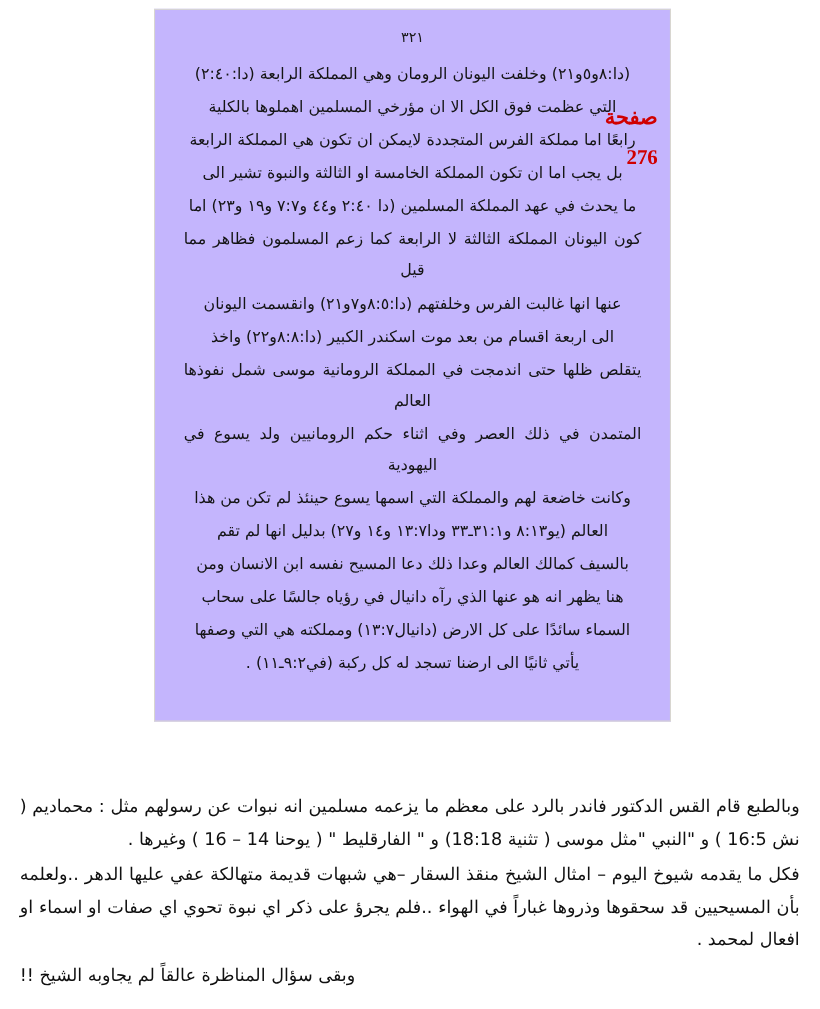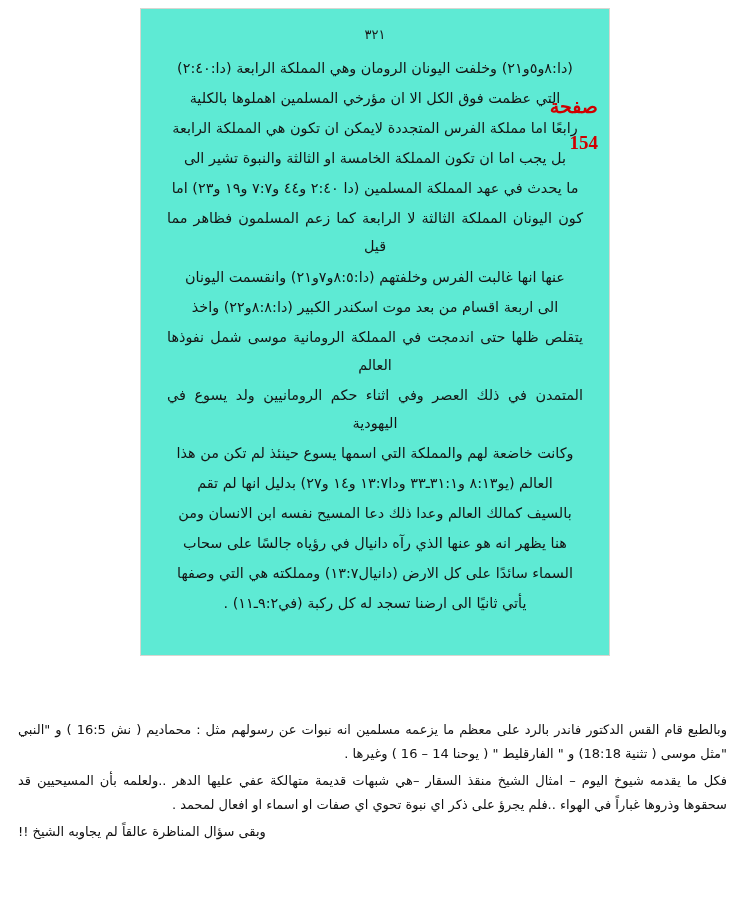--- a/index.html
+++ b/index.html
@@ -23,21 +23,21 @@
     left: 140px;
     width: 470px;
     height: 650px;
   }
   .scan-page {
     position: absolute;
     top: 0;
     left: 0;
     width: 470px;
     height: 648px;
-    background: #5eead4;
+    background: #c4b5fd;
     border: 1px solid #d8d6d0;
     box-sizing: border-box;
     padding: 14px 22px 10px 22px;
   }
   .scan-pagenum {
     text-align: center;
     font-size: 13px;
     letter-spacing: 1px;
     color: #1a1a1a;
     margin: 4px 0 12px 0;
@@ -75,21 +75,21 @@
 
   
   .commentary {
     position: absolute;
     top: 718px;
     left: 18px;
     width: 709px;
     direction: rtl;
     text-align: justify;
     font-family: "DejaVu Sans", sans-serif;
-    font-size: 13px;
+    font-size: 16px;
     line-height: 1.85;
     color: #101010;
   }
   .commentary p {
     margin: 0 0 3px 0;
     text-align: justify;
   }
   .commentary p.last {
     text-align: left;
   }
@@ -116,20 +116,20 @@
       <p>بالسيف كمالك العالم وعدا ذلك دعا المسيح نفسه ابن الانسان ومن</p>
       <p>هنا يظهر انه هو عنها الذي رآه دانيال في رؤياه جالسًا على سحاب</p>
       <p>السماء سائدًا على كل الارض (دانيال١٣:٧) ومملكته هي التي وصفها</p>
       <p>يأتي ثانيًا الى ارضنا تسجد له كل ركبة (في٩:٢ـ١١) .</p>
     </div>
   </div>
 </div>
 
 <div class="margin-note">
   <span class="mn-line1">صفحة</span>
-  <span class="mn-line2">154</span>
+  <span class="mn-line2">276</span>
 </div>
 
 <div class="commentary">
   <p>وبالطبع قام القس الدكتور فاندر بالرد على معظم ما يزعمه مسلمين انه نبوات عن رسولهم مثل :  محماديم ( نش 16:5 ) و "النبي "مثل موسى ( تثنية 18:18) و " الفارقليط " ( يوحنا 14 – 16 ) وغيرها .</p>
   <p>فكل ما يقدمه شيوخ اليوم – امثال الشيخ منقذ السقار –هي شبهات قديمة متهالكة عفي عليها الدهر ..ولعلمه بأن المسيحيين قد سحقوها وذروها غباراً في الهواء ..فلم يجرؤ على ذكر اي نبوة تحوي اي صفات او اسماء او افعال لمحمد .</p>
   <p class="last">وبقى سؤال المناظرة عالقاً لم يجاوبه الشيخ !!</p>
 </div>
 
 </body></html>

